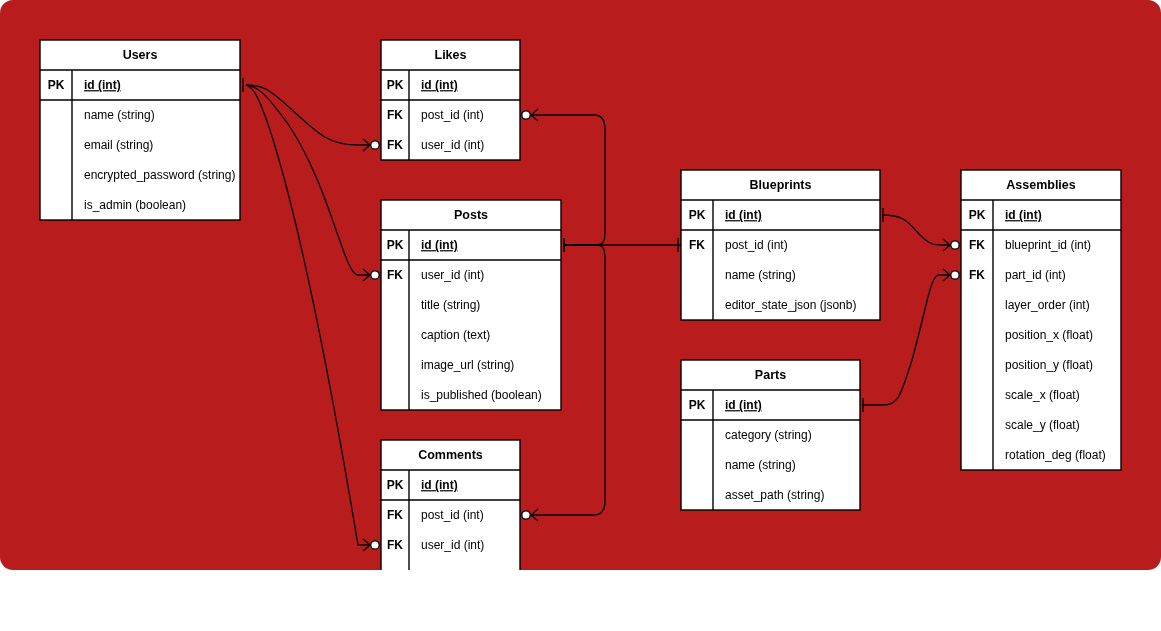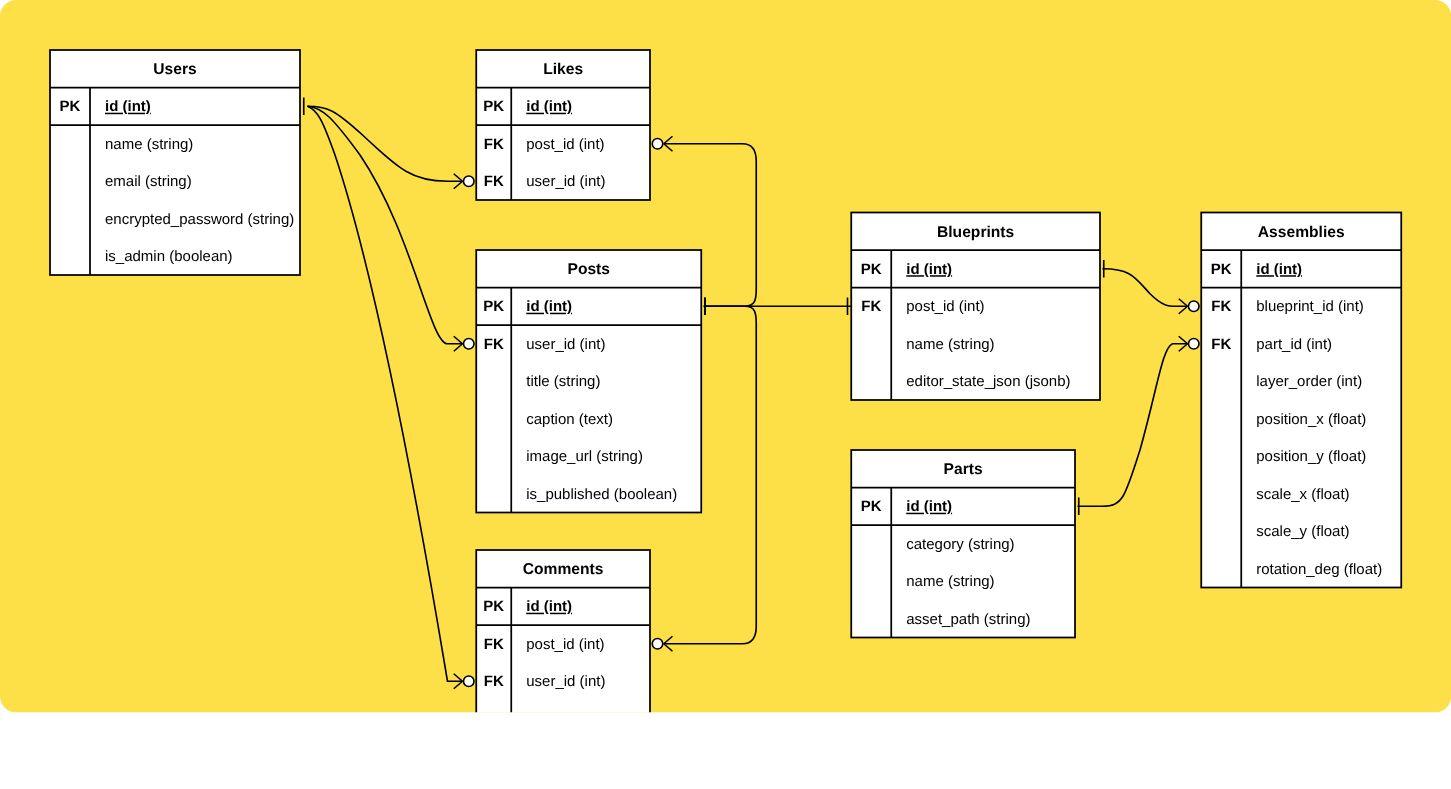--- a/index.html
+++ b/index.html
@@ -10,21 +10,21 @@
   }
   body {
     font-family: "Liberation Sans", sans-serif;
     color: #000000;
   }
   #diagram-root {
     position: relative;
     width: 1161px;
     height: 570px;
     overflow: hidden;
-    background: #fde047;
+    background: #b91c1c;
     border-radius: 13px;
   }
   svg.er-canvas {
     position: absolute;
     left: 0;
     top: 0;
     width: 1161px;
     height: 631px;
     display: block;
   }

